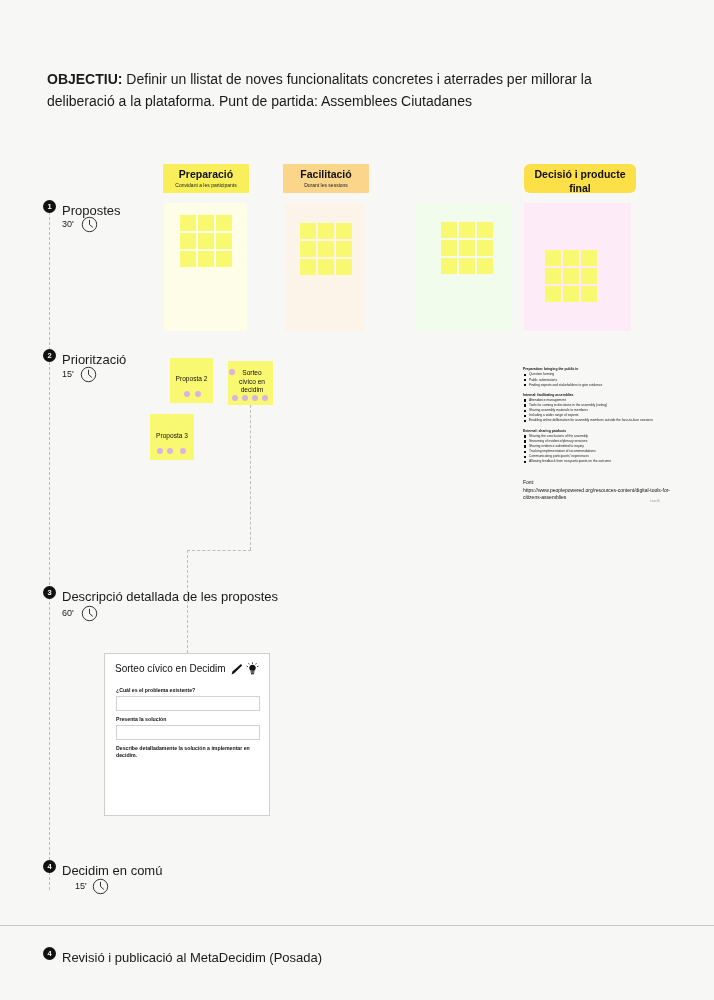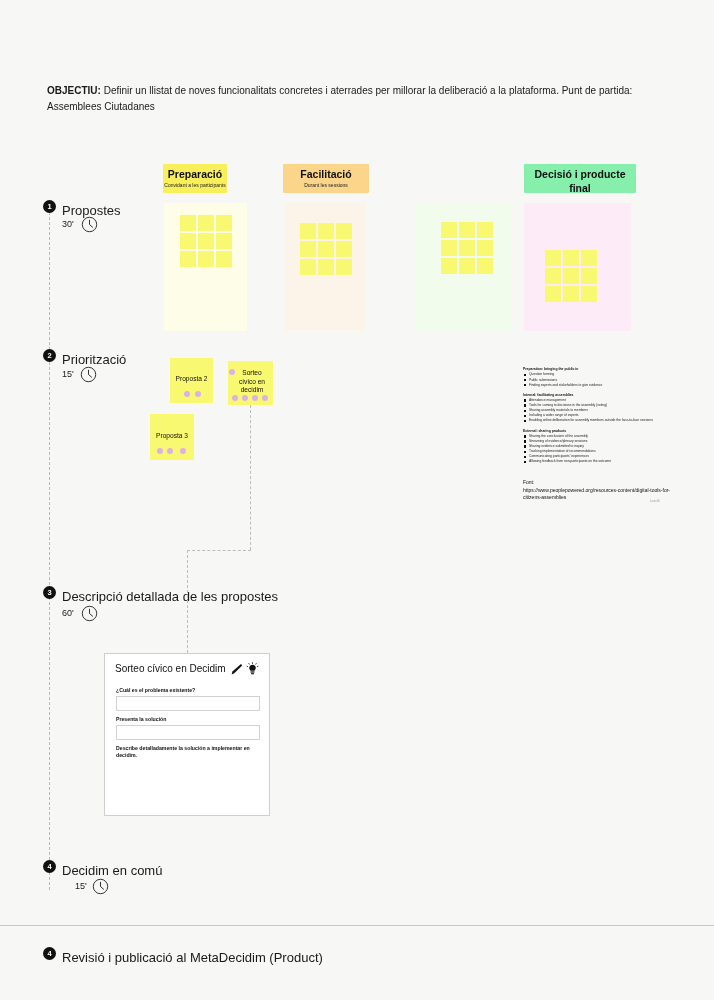--- a/index.html
+++ b/index.html
@@ -13,21 +13,21 @@
   }
   #board { position: relative; width: 714px; height: 1000px; }
 
   
   .title {
     position: absolute; top: 12px; left: 0; width: 714px;
     text-align: center;
     font-size: 31px; font-weight: bold; letter-spacing: -0.4px;
     color: #0d0d0d;
   }
-  .intro { position: absolute; left: 47px; width: 600px; font-size: 10px; line-height: 1.55; color: #1a1a1a; margin-top: 14px; }
+  .intro { position: absolute; left: 47px; width: 600px; font-size: 14px; line-height: 1.55; color: #1a1a1a; }
   .intro b { font-weight: bold; }
   #objectiu { top: 69px; }
   #pregunta { top: 106px; }
 
   
   .colhead {
     position: absolute; height: 29px; padding-top: 3px;
     text-align: center; border-radius: 1px;
   }
   .colhead .h-title { font-size: 10.5px; font-weight: bold; line-height: 14px; color: #101010; }
@@ -98,29 +98,29 @@
 <body>
 
 <div id="board">
 
 
   <div class="intro" id="objectiu">
     <b>OBJECTIU:</b><span> Definir un llistat  de noves funcionalitats concretes i aterrades per millorar la deliberació a la plataforma. Punt de partida: Assemblees Ciutadanes</span>
   </div>
 
 
-  <div class="colhead" style="left:163px; top:164px; width:64px; background:#f9ef5a;">
+  <div class="colhead" style="left:163px; top:164px; width:86px; background:#f9ef5a;">
     <div class="h-title">Preparació</div>
     <div class="h-sub">Convidant a les participants</div>
   </div>
   <div class="colhead" style="left:283px; top:164px; width:86px; background:#fad58a;">
     <div class="h-title">Facilitació</div>
     <div class="h-sub">Durant les sessions</div>
   </div>
-  <div class="colhead" style="left:524px; top:164px; width:112px; background:#86efac; ">
+  <div class="colhead" style="left:524px; top:164px; width:112px; background:#fde047; border-radius:6px;">
     <div class="h-title">Decisió i producte final</div>
     <div class="h-sub"></div>
   </div>
 
   <div class="colpanel" style="left:164px; width:83px; background:#fdfde8;">
     <div class="sticky-grid" style="left:16px; top:12px;">
       <i></i>
         <i></i>
         <i></i>
       <i></i>
@@ -216,21 +216,21 @@
     <svg class="clock" style="left:92px; top:878px;" viewBox="0 0 20 20">
       <circle cx="10" cy="10" r="8.5" fill="none" stroke="#111" stroke-width="1"></circle>
       <line x1="10" y1="10" x2="10" y2="4.5" stroke="#111" stroke-width="1"></line>
       <line x1="10" y1="10" x2="14" y2="13.5" stroke="#111" stroke-width="1"></line>
     </svg>
   </div>
 
   <div class="divider" style="top:925px;"></div>
   <div class="step">
     <div class="badge" style="left:43px; top:947px;">4</div>
-    <div class="step-label" style="left:62px; top:950px;">Revisió i publicació al MetaDecidim (Product)</div>
+    <div class="step-label" style="left:62px; top:950px;">Revisió i publicació al MetaDecidim (Posada)</div>
   </div>
 
   <div class="note" style="left:170px; top:358px; width:43px; height:45px;">
     <div class="note-text" style="top:17px;">Proposta 2</div>
     <div class="dot" style="left:14px; top:33px;"></div>
     <div class="dot" style="left:25px; top:33px;"></div>
   </div>
 
   <div class="note" style="left:228px; top:361px; width:45px; height:44px;">
     <div class="note-text" style="top:8px; left:6px; right:3px;">Sorteo cívico en decidim</div>

